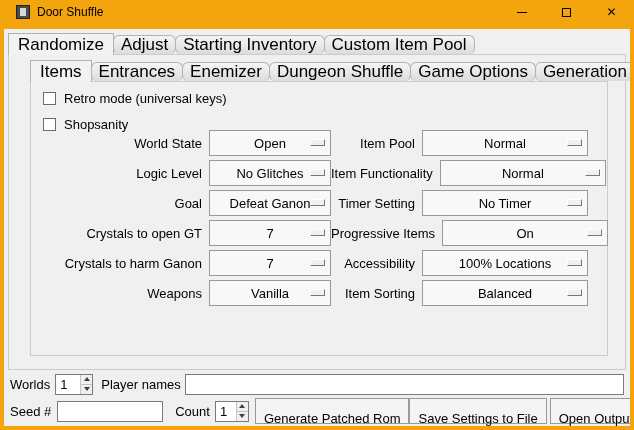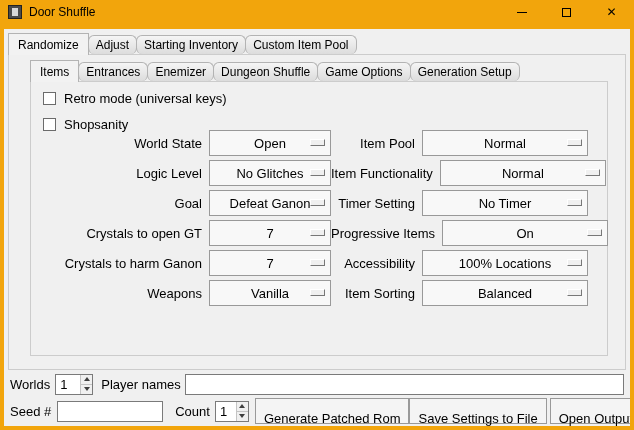--- a/index.html
+++ b/index.html
@@ -10,21 +10,21 @@
     position: relative;
     width: 634px; height: 430px;
     background: #f2a50c;
     font-size: 13px;
     overflow: hidden;
   }
 
   
   .titlebar {
     position: absolute; top: 0; left: 0; right: 0; height: 24px;
-    display: flex; align-items: center; padding-left: 8px;
+    display: flex; align-items: center; padding-left: 16px;
   }
   .app-icon {
     width: 14px; height: 14px; margin-right: 7px;
     background: #4a4a4a; border: 1px solid #222; position: relative;
   }
   .app-icon::after {
     content: ""; position: absolute; left: 3px; top: 2px;
     width: 6px; height: 8px; background: #d8d8d8;
   }
   .title { font-size: 12px; }
@@ -39,21 +39,21 @@
     position: absolute; left: 4px; right: 4px; top: 29px; bottom: 4px;
     background: #f0f0f0; overflow: hidden;
   }
 
   
   .tabs { position: absolute; display: flex; align-items: flex-end; z-index: 2; }
   .outer-tabs { left: 4px; top: 3px; height: 22px; }
   .tab {
     height: 19px; padding: 0 7px;
     display: flex; align-items: center;
-    font-size: 12px; white-space: nowrap;
+    font-size: 17px; white-space: nowrap;
     border: 1px solid #b3b3b3; border-bottom: none;
     background: linear-gradient(#f5f5f5, #dcdcdc);
   }
   .tab + .tab { margin-left: -1px; border-radius: 6px; }
   .tab.selected {
     height: 22px; margin-bottom: -1px; z-index: 3; position: relative;
     background: #f2f2f2; padding: 0 9px;
   }
 
   .outer-pane {

